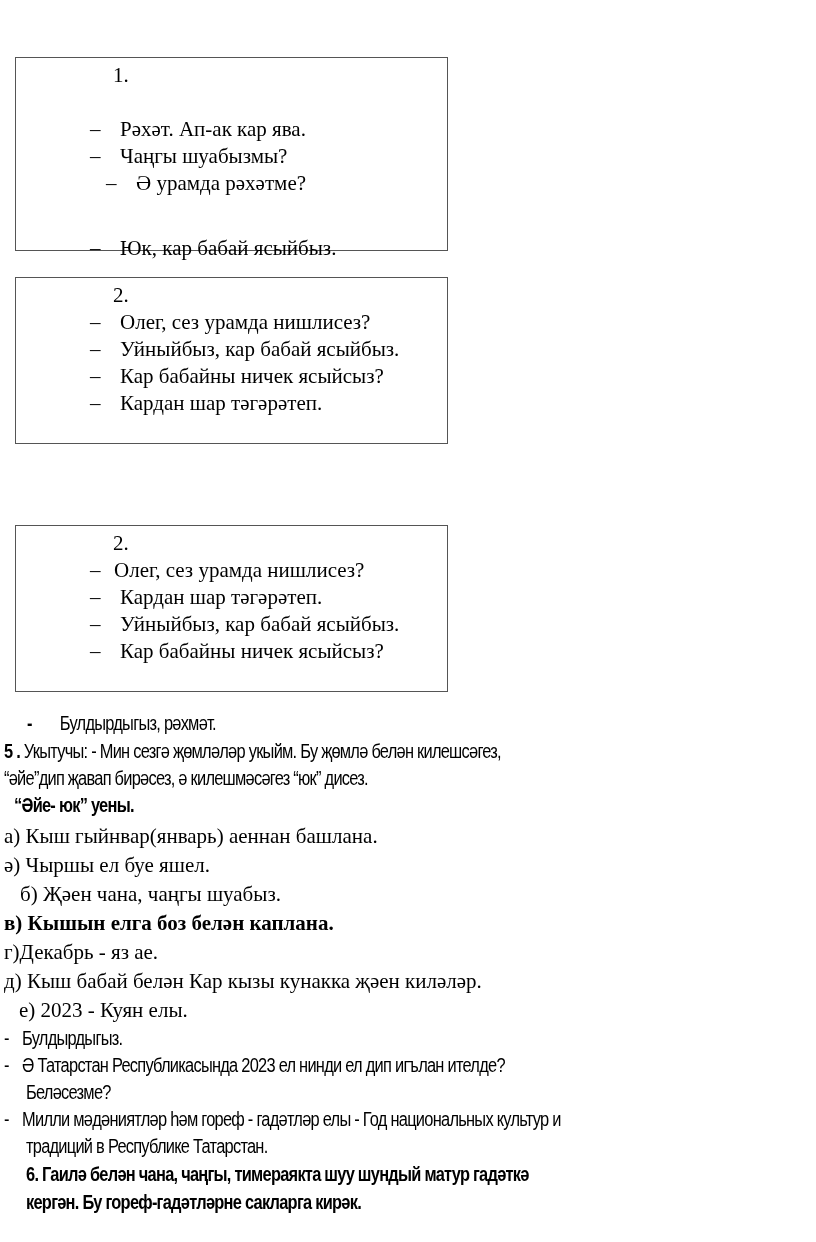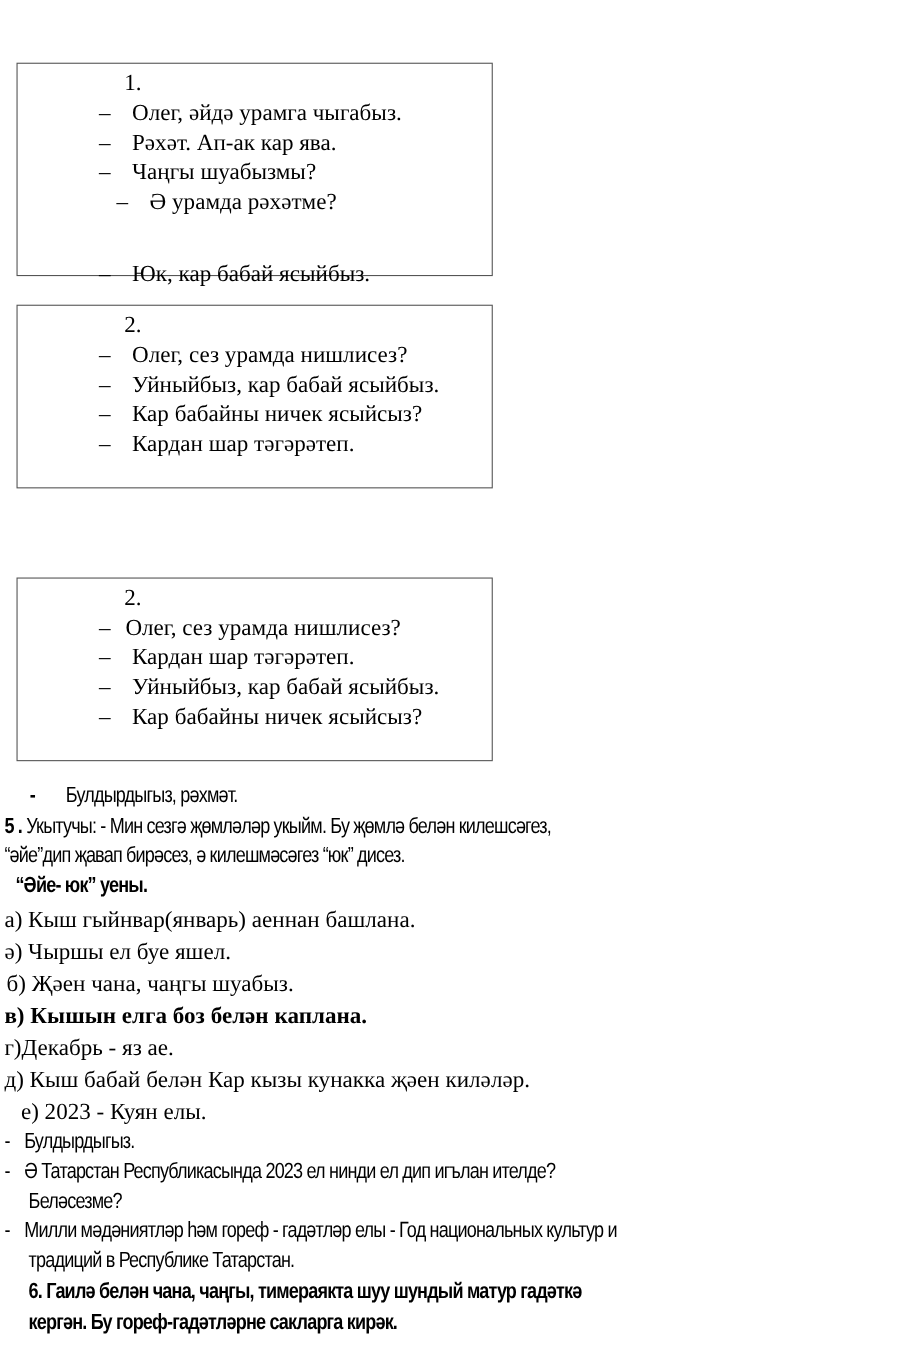--- a/index.html
+++ b/index.html
@@ -18,21 +18,20 @@
   .box .line .dash { display: inline-block; width: 30px; }
   .abs { position: absolute; white-space: nowrap; line-height: 27px; }
   .cond { font-family: "Liberation Sans", sans-serif; font-size: 20px; letter-spacing: -0.9px; transform: scaleX(0.82); transform-origin: left center; }
   .bold { font-weight: bold; }
 </style>
 </head>
 <body>
 
 <div class="box" style="top:57px;height:194px;">
   <span class="num">1.</span>
-  <div class="line" style="top:31px;"><span class="dash">–</span><span>Олег, әйдә урамга чыгабыз.</span></div>
   <div class="line" style="top:58px;"><span class="dash">–</span><span>Рәхәт. Ап-ак  кар ява.</span></div>
   <div class="line" style="top:85px;"><span class="dash">–</span><span>Чаңгы шуабызмы?</span></div>
   <div class="line" style="top:112px;margin-left:16px;"><span class="dash">–</span><span>Ә урамда рәхәтме?</span></div>
   <div class="line" style="top:139px;margin-top:38px;"><span class="dash">–</span><span>Юк, кар бабай ясыйбыз.</span></div>
 </div>
 
 <div class="box" style="top:277px;height:167px;">
   <span class="num">2.</span>
   <div class="line" style="top:31px;"><span class="dash">–</span><span>Олег, сез урамда нишлисез?</span></div>
   <div class="line" style="top:58px;"><span class="dash">–</span><span>Уйныйбыз, кар бабай ясыйбыз.</span></div>
@@ -53,21 +52,21 @@
 </div>
 
 <div class="abs cond" style="left:4px;top:738px;">
   <span class="bold">5 .</span><span> Укытучы: - Мин сезгә җөмләләр укыйм. Бу җөмлә белән килешсәгез,</span>
 </div>
 <div class="abs cond" style="left:4px;top:765px;">“әйе”дип җавап бирәсез, ә килешмәсәгез “юк” дисез.</div>
 <div class="abs cond bold" style="left:14px;top:792px;">“Әйе- юк” уены.</div>
 
 <div class="abs" style="left:4px;top:823px;">а) Кыш гыйнвар(январь) аеннан башлана.</div>
 <div class="abs" style="left:4px;top:852px;">ә) Чыршы ел буе яшел.</div>
-<div class="abs" style="left:6px;top:881px;text-align:center;">б) Җәен чана, чаңгы шуабыз.</div>
+<div class="abs" style="left:20px;top:881px;text-align:center;">б) Җәен чана, чаңгы шуабыз.</div>
 <div class="abs" style="left:4px;top:910px;font-weight:bold;">в) Кышын елга боз белән каплана.</div>
 <div class="abs" style="left:4px;top:939px;">г)Декабрь - яз ае.</div>
 <div class="abs" style="left:4px;top:968px;">д) Кыш бабай белән Кар кызы кунакка җәен киләләр.</div>
 <div class="abs" style="left:19px;top:997px;">е) 2023 - Куян елы.</div>
 
 <div class="abs cond" style="left:4px;top:1025px;">
   <span style="display:inline-block;width:22px;">-</span><span>Булдырдыгыз.</span>
 </div>
 <div class="abs cond" style="left:4px;top:1052px;">
   <span style="display:inline-block;width:22px;">-</span><span>Ә Татарстан Республикасында 2023 ел нинди ел дип игълан ителде?</span>

